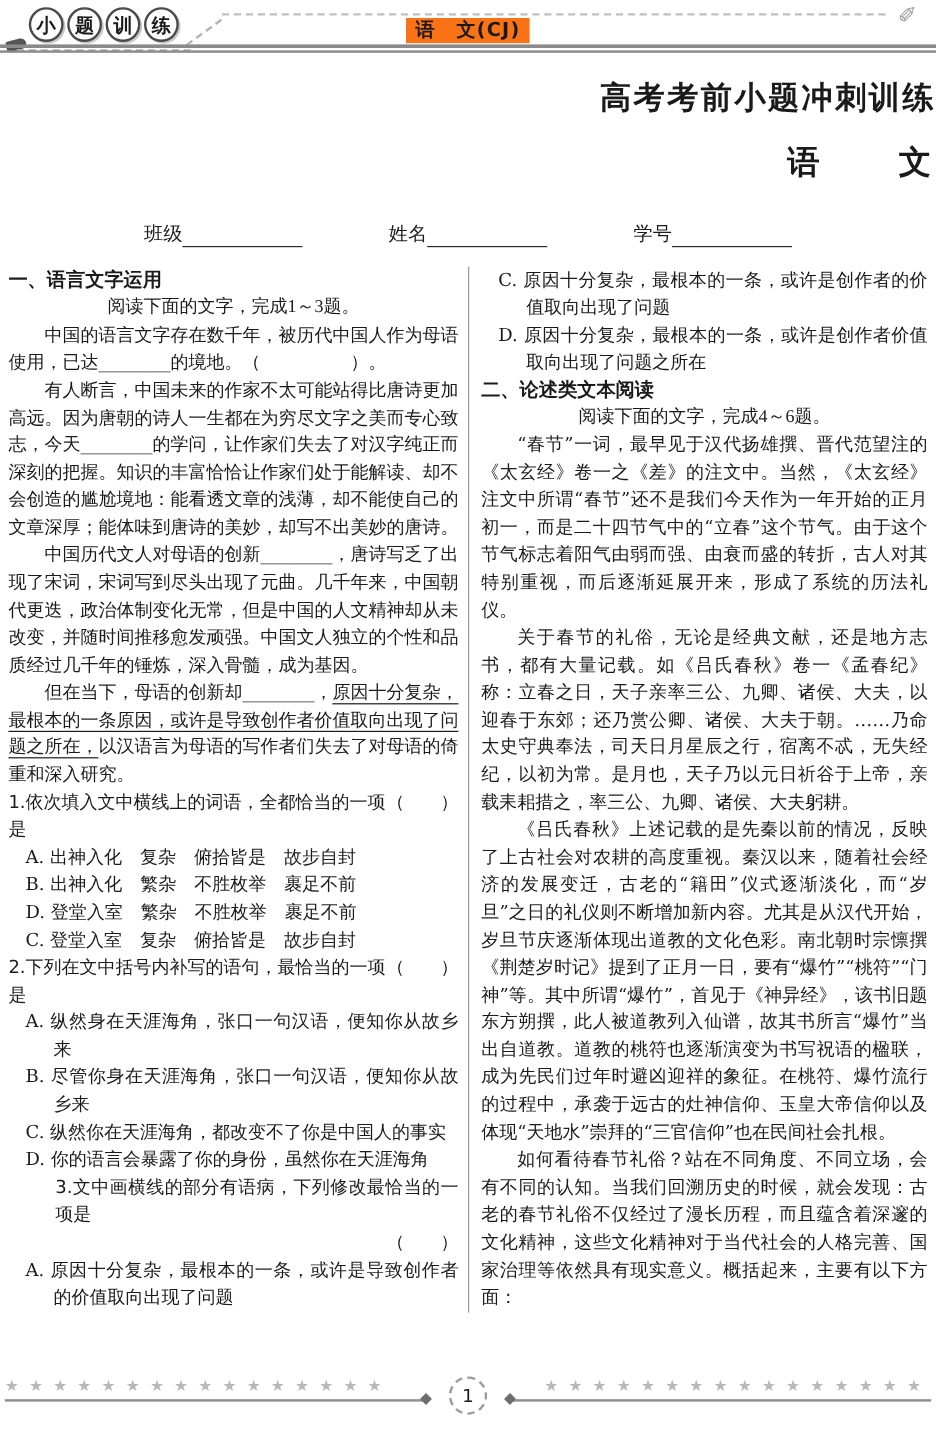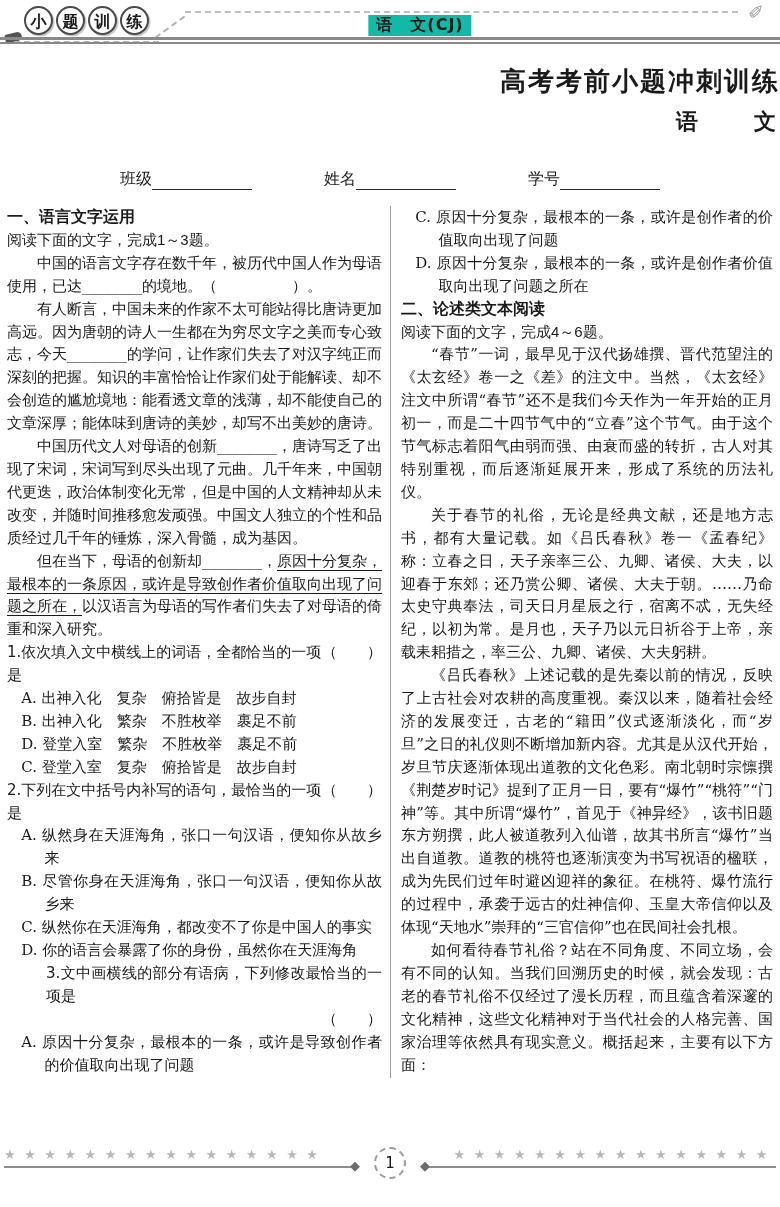--- a/index.html
+++ b/index.html
@@ -27,47 +27,47 @@
     font-weight: bold; font-size: 16px; line-height: 27px; text-align: center;
     margin-right: 3px;
   }
   .logo-underline { position: absolute; left: 14px; top: 41px; width: 145px; border-top: 2px dashed #b3b3b3; }
   .dash-slant { position: absolute; left: 152px; top: 26px; width: 36px; border-top: 2px dashed #b3b3b3; transform: rotate(-36deg); }
   .hdr-dash { position: absolute; left: 185px; right: 42px; top: 11px; border-top: 2px dashed #c0c0c0; }
   .pen-icon { position: absolute; right: 16px; top: 1px; color: #9a9a9a; font-size: 19px; }
   .subject-tab {
     position: absolute; left: 50%; transform: translateX(-50%); top: 15px;
     font-family: "DejaVu Sans", "Liberation Sans", sans-serif;
-    font-weight: bold; font-size: 16px; letter-spacing: 1px; background: #14b8a6; padding: 0 8px; z-index: 1; margin-left: 30px;
+    font-weight: bold; font-size: 16px; letter-spacing: 1px; background: #f97316; padding: 0 8px; z-index: 1;
   }
   .double-rule { position: absolute; left: 0; right: 0; top: 37px; }
   .double-rule .r1 { height: 3px; background: #8a8a8a; }
   .double-rule .r2 { height: 2px; background: #8a8a8a; margin-top: 2px; }
   
   .titles { text-align: right; font-family: Liberation Sans, sans-serif; }
   .t-main { margin-top: 16px; font-size: 26px; font-weight: bold; letter-spacing: 2px; }
-  .t-subject { margin-top: 8px; font-size: 22px; font-weight: bold; letter-spacing: 4px; }
+  .t-subject { margin-top: 18px; font-size: 27px; font-weight: bold; letter-spacing: 4px; }
   .t-section { margin-top: 18px; font-size: 19px; font-weight: bold; letter-spacing: 1px; }
   
   .student-row {
     margin-top: 32px; display: flex; justify-content: center; gap: 72px;
     font-size: 16px; font-family: "DejaVu Serif", "Liberation Serif", serif;
   }
   .info-item { display: flex; align-items: flex-end; }
   .blank-line { display: inline-block; width: 100px; border-bottom: 1.5px solid #2a2a2a; height: 1.1em; }
   
   .columns { display: flex; margin-top: 16px; height: 872px; overflow: hidden; padding: 0 5px; }
   .col { width: 50%; font-size: 15px; line-height: 22.9px; }
   .col.left  { padding: 0 8px 0 2px; }
   .col.right { border-left: 1.5px solid #9a9a9a; padding: 0 2px 0 10px; }
   .sec-head {
     font-family: "DejaVu Sans", "Liberation Sans", sans-serif;
     font-weight: bold; font-size: 16px;
   }
-  .intro { font-family: Liberation Sans, sans-serif; }
+  .intro { font-family: Liberation Serif, serif; text-align: center; }
   .para { text-indent: 2em; text-align: justify; }
   .ul-seg { text-decoration: underline; text-underline-offset: 4px; text-decoration-thickness: 1px; }
   .stem-row { display: flex; justify-content: space-between; font-family: "DejaVu Sans", "Liberation Sans", sans-serif; }
   .stem-block { font-family: "DejaVu Sans", "Liberation Sans", sans-serif; text-align: justify; margin-left: 39px; }
   .paren-line { font-family: "DejaVu Sans", "Liberation Sans", sans-serif; text-align: right; }
   .option { padding-left: 2.5em; text-indent: -1.55em; text-align: justify; }
   
   .footer { position: absolute; left: 0; right: 0; bottom: 18px; height: 42px; }
   .fstars {
     color: #b8b8b8; font-size: 13px; letter-spacing: 8.5px;

